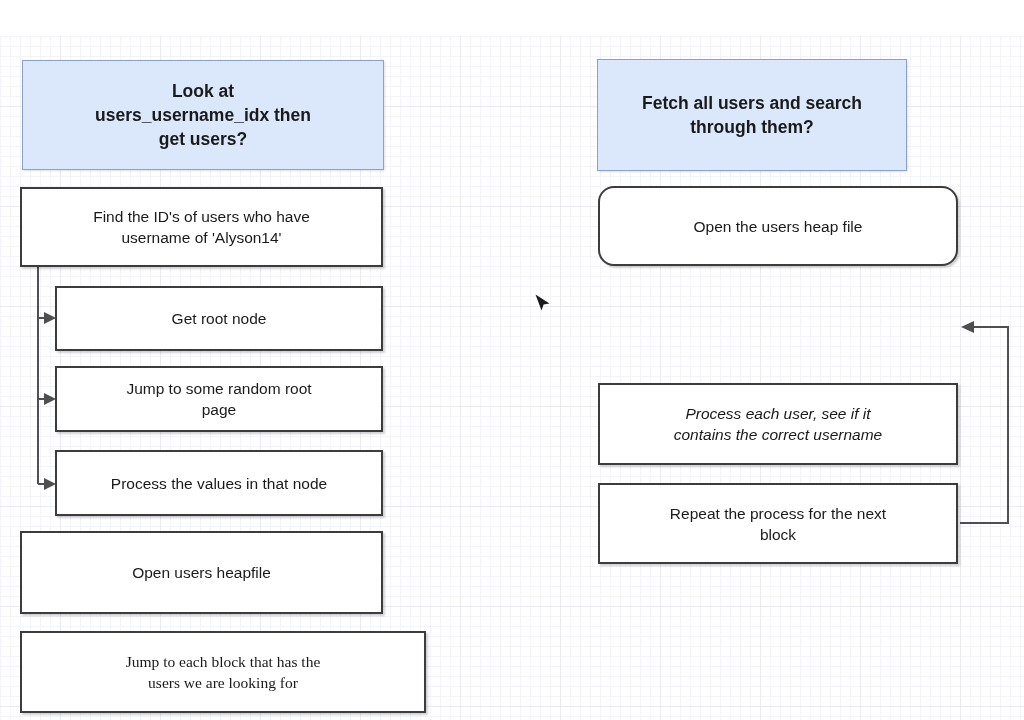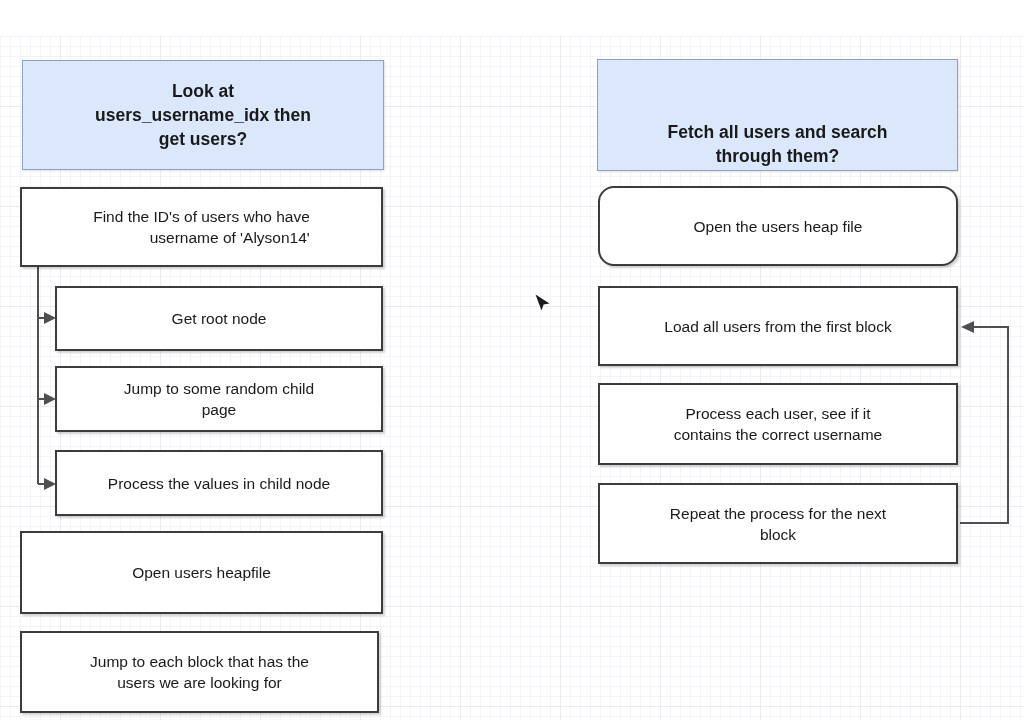--- a/index.html
+++ b/index.html
@@ -60,61 +60,58 @@
     <path class="wire" d="M960,487 L1008,487 L1008,291 L974,291"></path>
     <polygon class="head" points="974,285 961,291 974,297"></polygon>
   </svg>
 
   <div class="node header" style="left:22px; top:24px; width:362px; height:110px;">
     <span class="lbl">Look at
 users_username_idx then
 get users?</span>
   </div>
 
-  <div class="node" style="left:20px; top:151px; width:363px; height:80px;text-align:right;">
+  <div class="node" style="left:20px; top:151px; width:363px; height:80px;">
     <span class="lbl">Find the ID's of users who have
 username of 'Alyson14'</span>
   </div>
 
   <div class="node" style="left:55px; top:250px; width:328px; height:65px;align-items:center;">
     <span class="lbl">Get root node</span>
   </div>
 
   <div class="node" style="left:55px; top:330px; width:328px; height:66px;">
-    <span class="lbl">Jump to some random child
+    <span class="lbl">Jump to some random root
 page</span>
   </div>
 
   <div class="node" style="left:55px; top:414px; width:328px; height:66px;">
-    <span class="lbl">Process the values in child node</span>
+    <span class="lbl">Process the values in that node</span>
   </div>
 
   <div class="node" style="left:20px; top:495px; width:363px; height:83px;">
     <span class="lbl">Open users heapfile</span>
   </div>
 
-  <div class="node" style="left:20px; top:595px; width:359px; height:82px;">
+  <div class="node" style="left:20px; top:595px; width:406px; height:82px;font-family:Liberation Serif, serif;">
     <span class="lbl">Jump to each block that has the
 users we are looking for</span>
   </div>
 
-  <div class="node header" style="left:597px; top:23px; width:361px; height:112px;align-items:flex-end;">
+  <div class="node header" style="left:597px; top:23px; width:310px; height:112px;">
     <span class="lbl">Fetch all users and search
 through them?</span>
   </div>
 
   <div class="node" style="left:598px; top:150px; width:360px; height:80px;border-radius:16px;">
     <span class="lbl">Open the users heap file</span>
   </div>
 
-  <div class="node" style="left:598px; top:250px; width:360px; height:80px;">
-    <span class="lbl">Load all users from the first block</span>
-  </div>
 
-  <div class="node" style="left:598px; top:347px; width:360px; height:82px;">
+  <div class="node" style="left:598px; top:347px; width:360px; height:82px;font-style:italic;">
     <span class="lbl">Process each user, see if it
 contains the correct username</span>
   </div>
 
   <div class="node" style="left:598px; top:447px; width:360px; height:81px;align-items:center;">
     <span class="lbl">Repeat the process for the next
 block</span>
   </div>
 
   <svg class="overlay" viewBox="0 0 1024 720">

